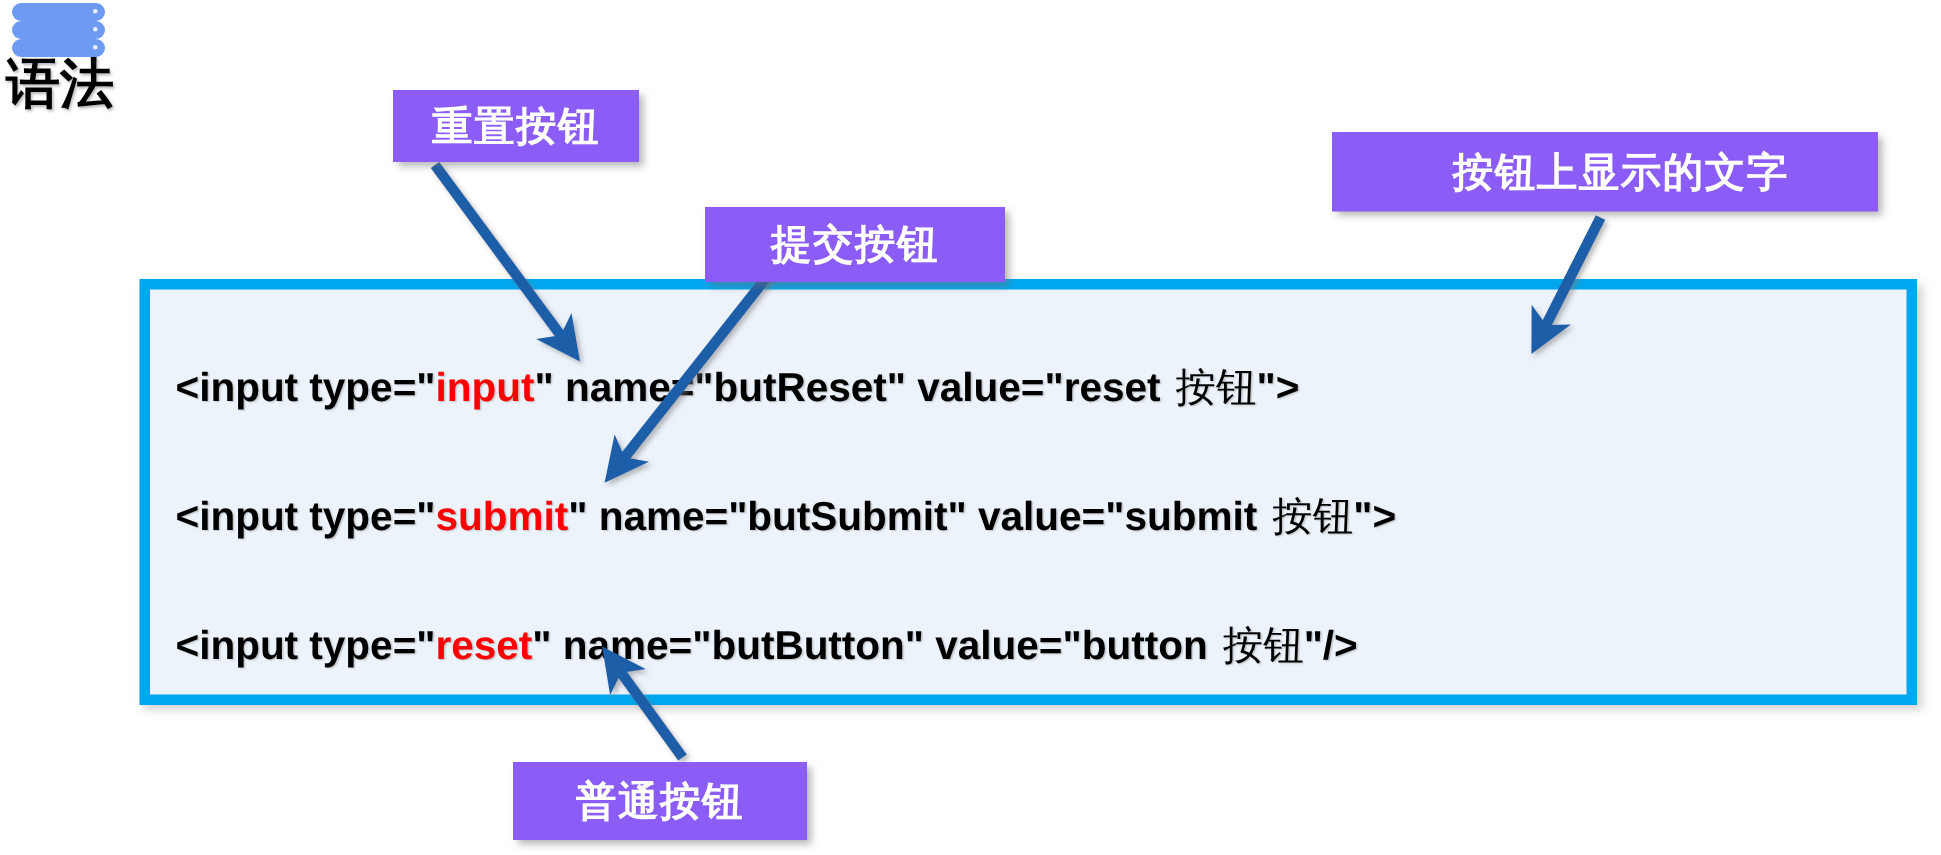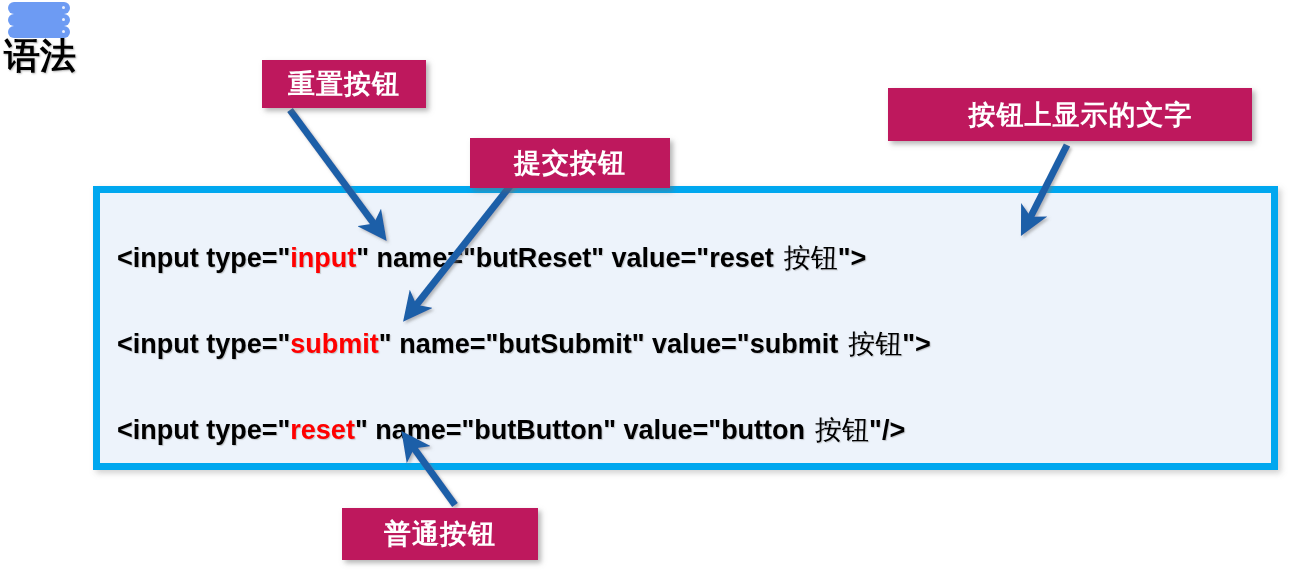--- a/index.html
+++ b/index.html
@@ -99,21 +99,21 @@
     font-weight: normal;
     margin-left: 10px;
   }
   #code-line-0 { top: 47px; }
   #code-line-1 { top: 133px; }
   #code-line-2 { top: 219px; }
 
   
   .callout {
     position: absolute;
-    background: #be185d;
+    background: #8b5cf6;
     color: #ffffff;
     font-size: 27px;
     font-weight: bold;
     font-family: "DejaVu Sans", "Liberation Sans", sans-serif;
     display: flex;
     align-items: center;
     justify-content: center;
     box-shadow: 3px 3px 5px rgba(110,110,110,0.5);
     white-space: nowrap;
     box-sizing: border-box;

